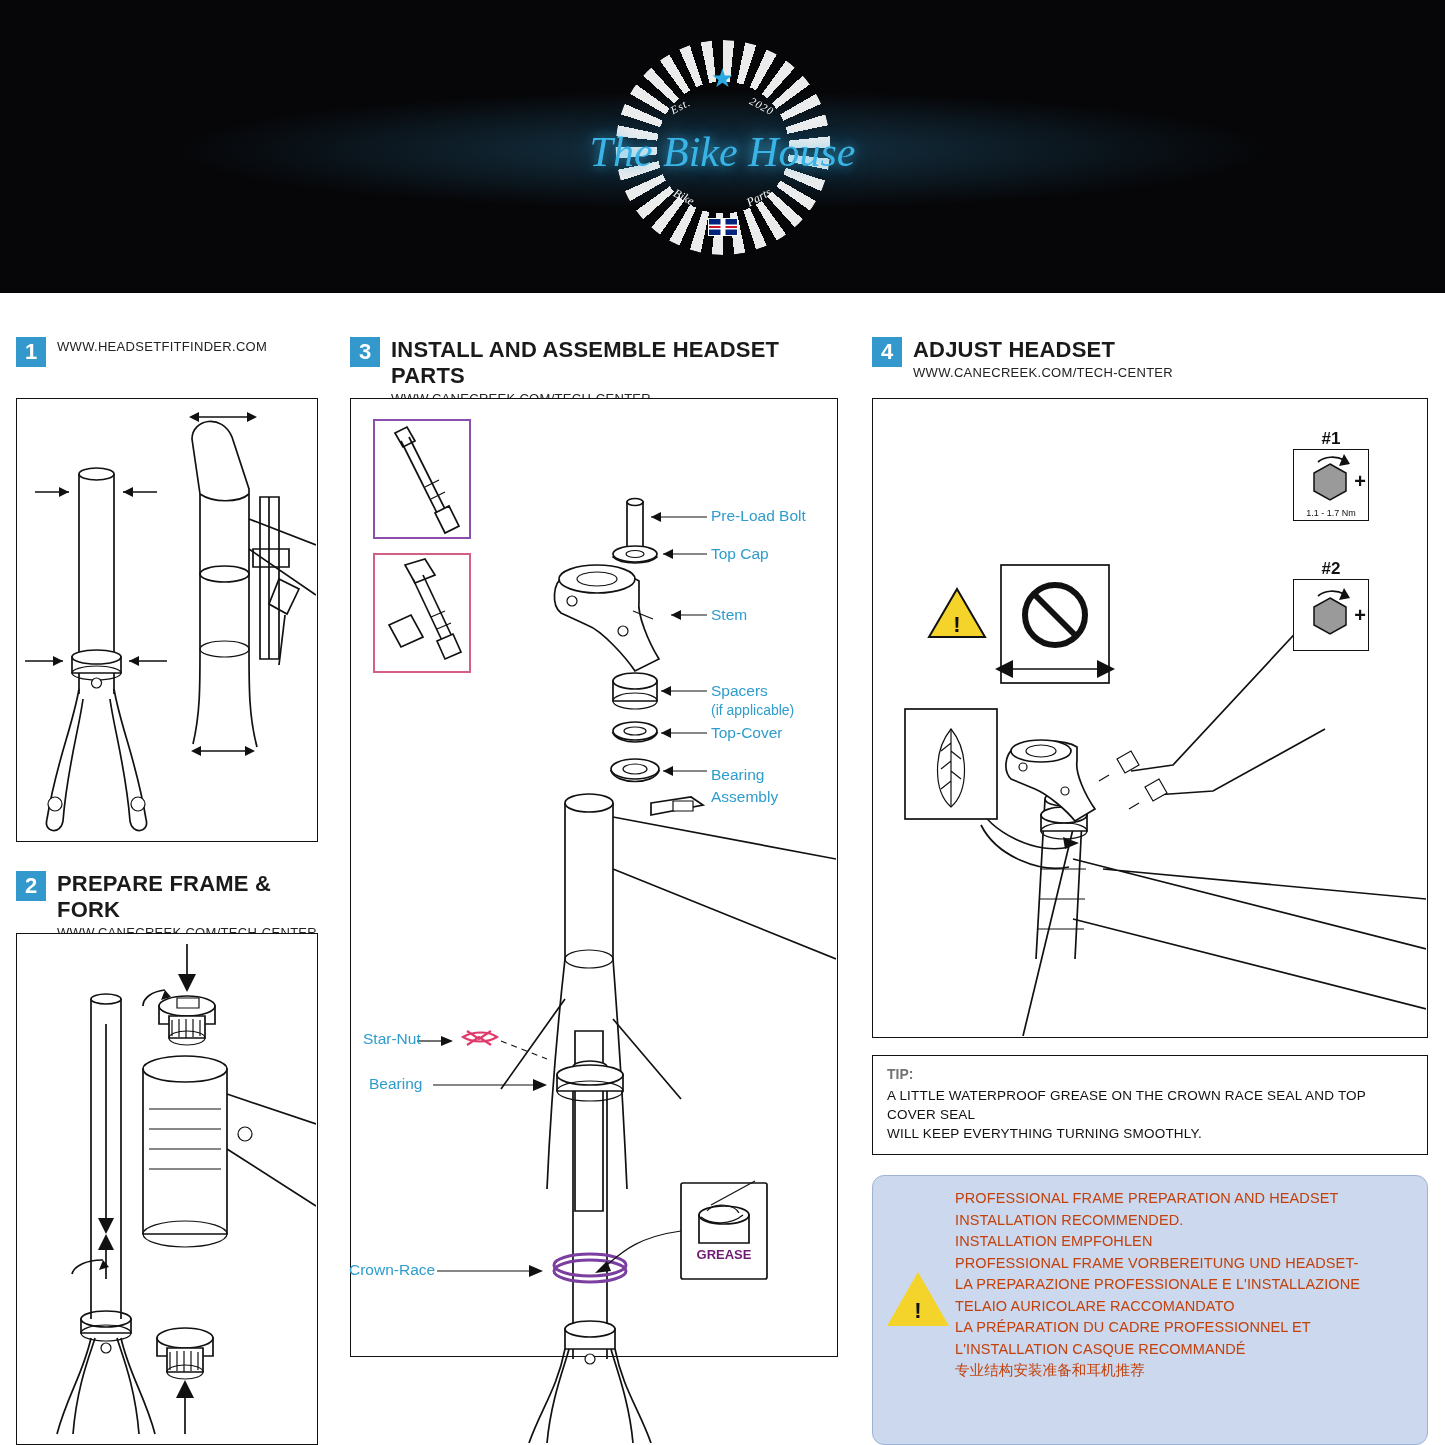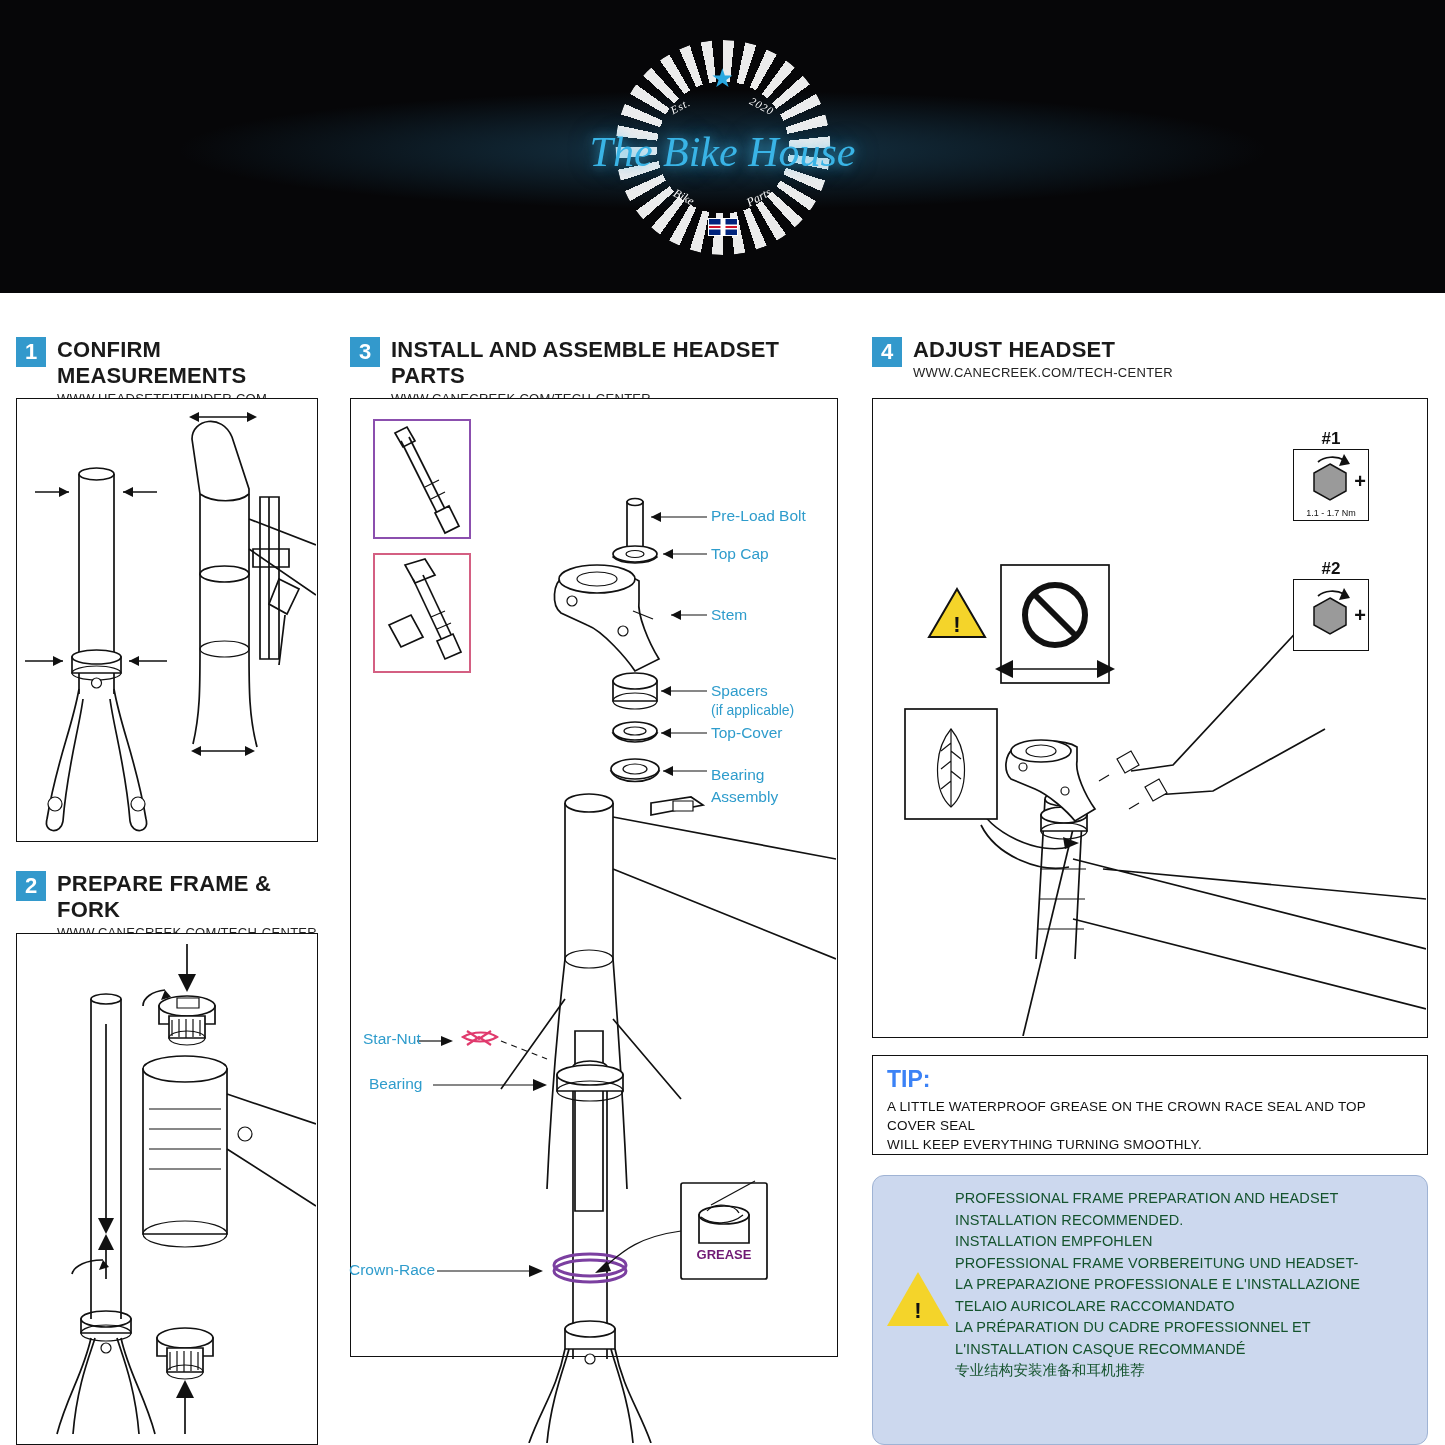--- a/index.html
+++ b/index.html
@@ -108,31 +108,31 @@
   .ln{fill:none;stroke:#111;stroke-width:1.7;}
   .ln-thin{fill:none;stroke:#111;stroke-width:1.2;}
   .fillw{fill:#fff;stroke:#111;stroke-width:1.7;}
   .fillw-thin{fill:#fff;stroke:#111;stroke-width:1.2;}
   .gray{fill:#9a9a9a;stroke:#111;stroke-width:1.5;}
 
   
   .tip{
     position:absolute;border:1.6px solid #111;box-sizing:border-box;background:#fff;
   }
-  .tip-title{color:#3b82f6;font-size:23px;font-weight:bold;margin:10px 0 4px 14px;}
+  .tip-title{color:#737373;font-size:14px;font-weight:bold;margin:10px 0 4px 14px;}
   .tip-text{color:#111;font-size:13.5px;line-height:19px;margin:0 14px;letter-spacing:.2px;}
 
   
   .warn{
     position:absolute;background:#ccd8ee;border:1.4px solid #9fb3d4;border-radius:12px;
     box-sizing:border-box;
   }
   .warn-text{
     position:absolute;left:82px;top:12px;right:10px;
-    font-size:14.5px;line-height:21.5px;color:#14532d;letter-spacing:.1px;
+    font-size:14.5px;line-height:21.5px;color:#c2410c;letter-spacing:.1px;
   }
   .tri{
     position:absolute;left:14px;top:96px;width:0;height:0;
     border-left:31px solid transparent;border-right:31px solid transparent;
     border-bottom:54px solid #f4d42a;
   }
   .tri-in{
     position:absolute;left:14px;top:96px;width:62px;height:54px;
     display:flex;align-items:flex-end;justify-content:center;
     font-weight:bold;font-size:22px;color:#111;padding-bottom:2px;box-sizing:border-box;
@@ -158,21 +158,20 @@
         <i></i>
         <b></b>
       </div>
   </div>
 </div>
 
 <div class="sheet">
 
   <div class="step-head" style="left:16px;top:44px;width:320px;">
     <div class="step-num">1</div>
-    <div class="step-title">CONFIRM MEASUREMENTS</div>
     <div class="step-url" style="margin-left:41px;">WWW.HEADSETFITFINDER.COM</div>
   </div>
 
   <div class="panel" style="left:16px;top:105px;width:302px;height:444px;">
     <svg width="299" height="441" viewBox="0 0 299 441">
 
       <path class="ln" d="M62 75 L62 295 M97 75 L97 295"></path>
       <ellipse class="fillw" cx="79.5" cy="75" rx="17.5" ry="6"></ellipse>
 
       <path class="fillw" d="M55 258 h49 v16 h-49 z"></path>

